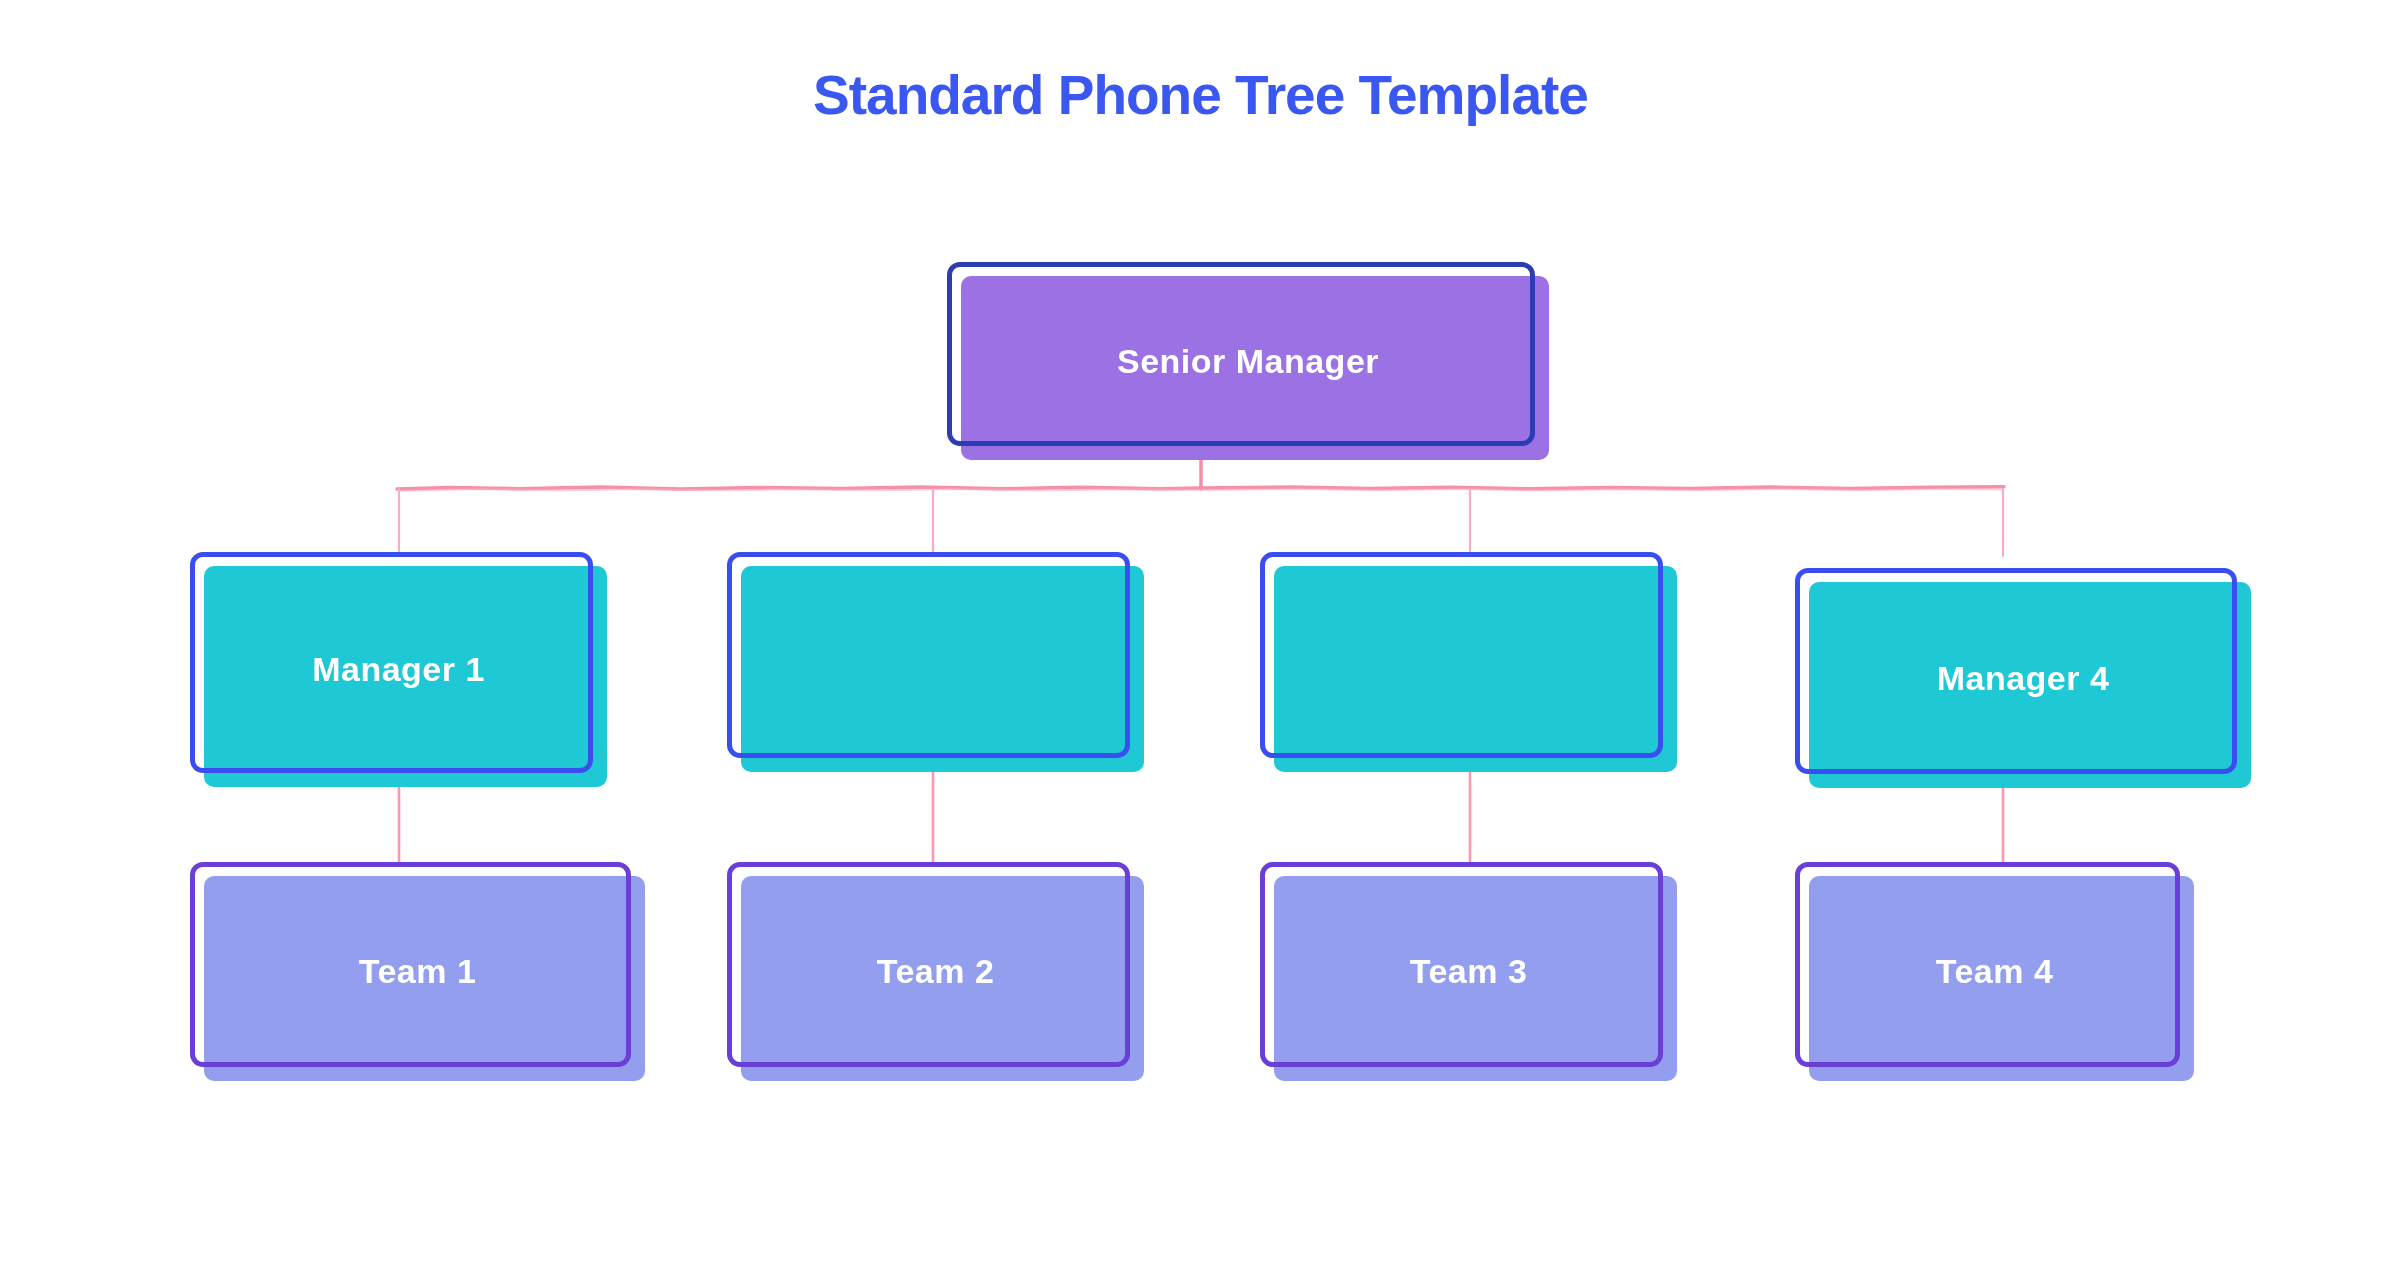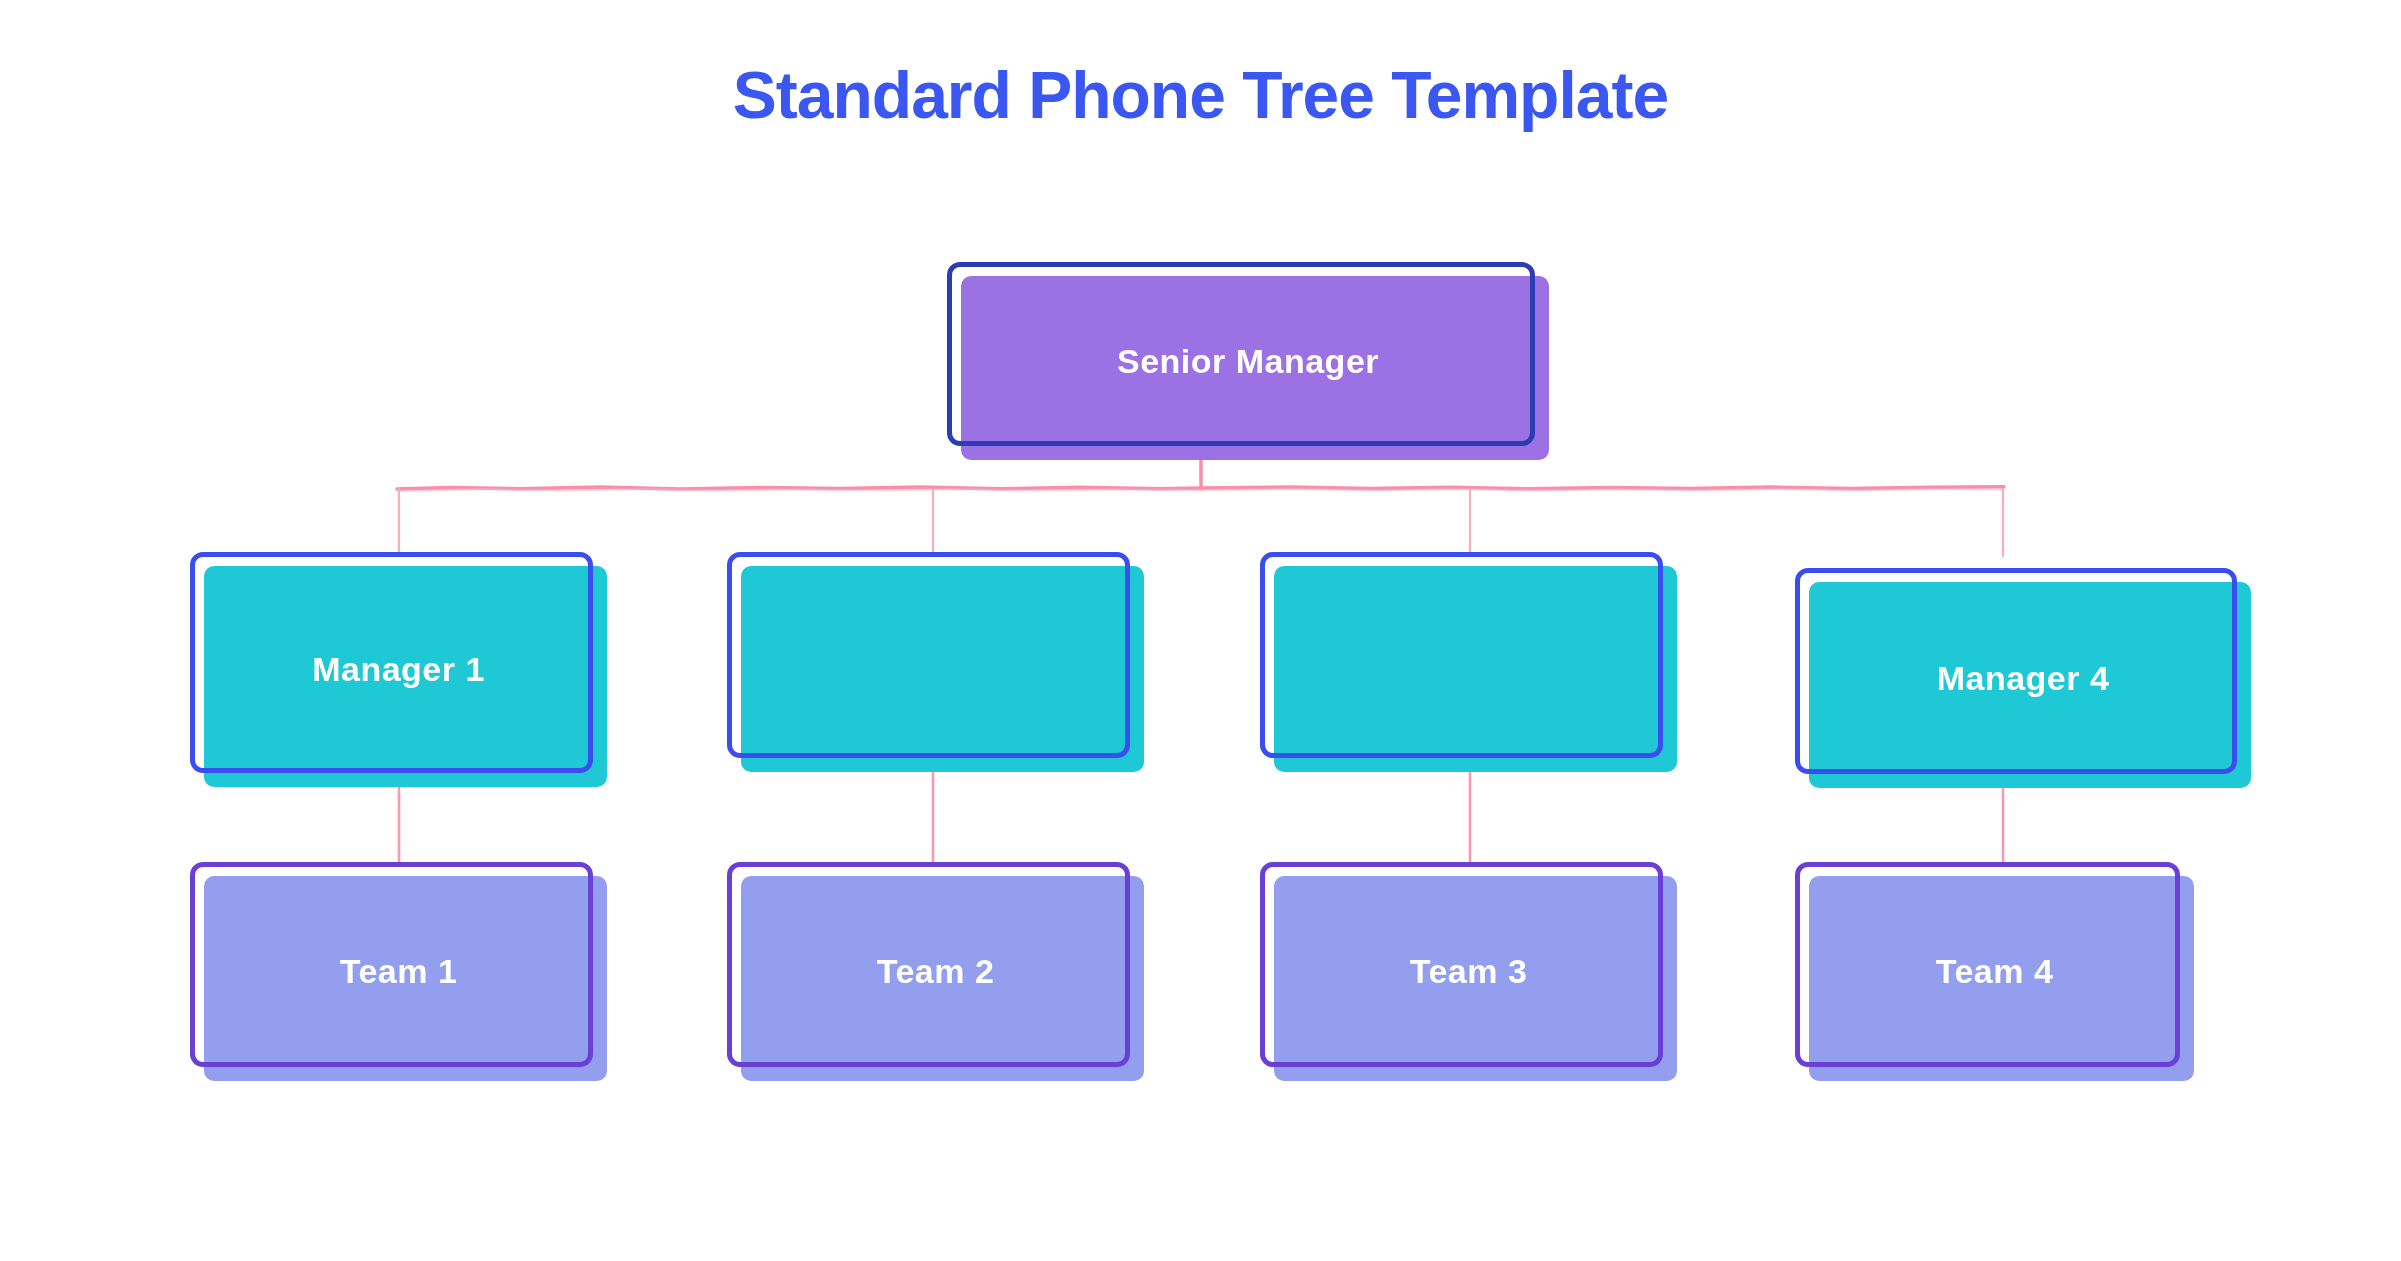--- a/index.html
+++ b/index.html
@@ -16,21 +16,21 @@
   }
   .diagram-title {
     position: absolute;
     left: 0;
     right: 0;
     top: 58px;
     height: 74px;
     display: flex;
     align-items: center;
     justify-content: center;
-    font-size: 66px;
+    font-size: 55px;
     font-weight: 700;
     letter-spacing: -1px;
     color: var(--c-title, #3b57f2);
   }
   .connector-layer {
     position: absolute;
     left: 0;
     top: 0;
     width: 2401px;
     height: 1261px;
@@ -119,21 +119,21 @@
   <div class="node manager" style="left:1260px; top:552px; width:403px; height:206px;">
     <div class="node-fill"></div>
     <div class="node-outline"></div>
   </div>
   <div class="node manager" style="left:1795px; top:568px; width:442px; height:206px;border-radius:32px;">
     <div class="node-fill"></div>
     <div class="node-outline"></div>
     <span class="node-label">Manager 4</span>
   </div>
 
-  <div class="node team" style="left:190px; top:862px; width:403px; height:205px;">
+  <div class="node team" style="left:190px; top:862px; width:403px; height:205px;padding-left:38px;">
     <div class="node-fill"></div>
     <div class="node-outline"></div>
     <span class="node-label">Team 1</span>
   </div>
   <div class="node team" style="left:727px; top:862px; width:403px; height:205px;">
     <div class="node-fill"></div>
     <div class="node-outline"></div>
     <span class="node-label">Team 2</span>
   </div>
   <div class="node team" style="left:1260px; top:862px; width:403px; height:205px;">

